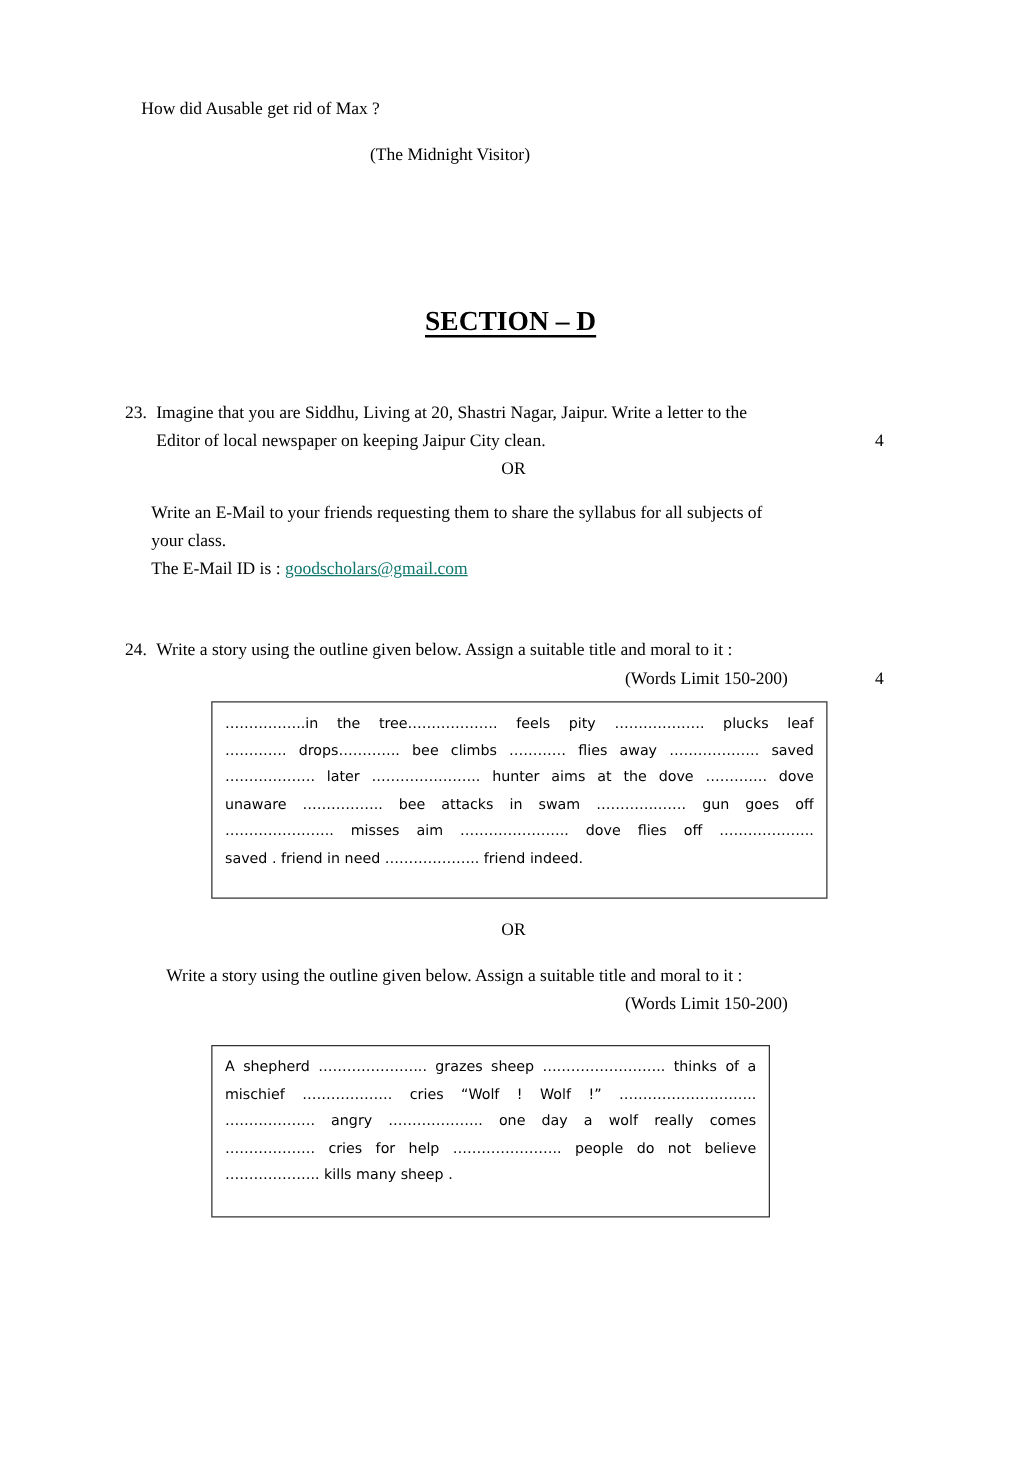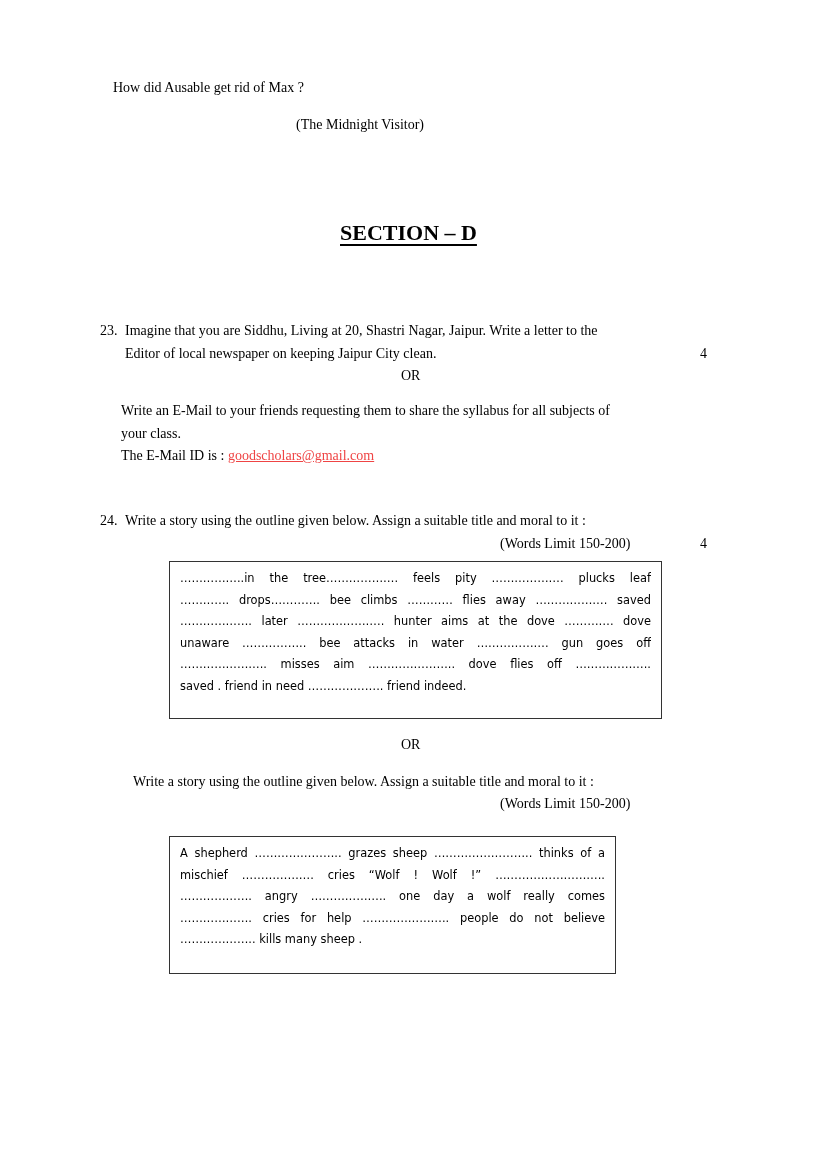--- a/index.html
+++ b/index.html
@@ -4,40 +4,40 @@
   <style>
     html, body { margin: 0; padding: 0; background: #ffffff; }
     body { width: 827px; height: 1169px; position: relative; overflow: hidden; color: #000; }
     .serif { font-family: "Liberation Serif", "DejaVu Serif", serif; font-size: 14px; line-height: 22px; }
     .abs { position: absolute; white-space: nowrap; }
     .title {
       font-family: "Liberation Serif", "DejaVu Serif", serif;
       font-weight: bold; font-size: 22px; text-decoration: underline;
       text-underline-offset: 4px; text-decoration-thickness: 2px;
     }
-    .link { color: #ef4444; text-decoration: underline; }
+    .link { color: #0f766e; text-decoration: underline; }
     .box {
       position: absolute; border: 1.3px solid #333; background: #fff;
       box-sizing: border-box; padding: 6px 10px 4px 10px;
     }
     .box-line {
       font-family: "DejaVu Sans", "Liberation Sans", sans-serif;
       font-size: 11.4px; line-height: 21.5px; height: 21.5px;
       text-align: justify; text-align-last: justify; white-space: nowrap;
       overflow: hidden;
     }
     .box-line.last { text-align-last: left; }
   </style>
 </head>
 <body>
 
 <div class="abs serif" style="left:113px; top:77px;">How did Ausable get rid of Max ?</div>
 <div class="abs serif" style="left:296px; top:114px;">(The Midnight Visitor)</div>
 
-<div class="abs title" style="left:340px; top:220px;">SECTION – D</div>
+<div class="abs title" style="left:340px; top:244px;">SECTION – D</div>
 
 <div>
   <div class="abs serif" style="left:100px; top:320px;">23.</div>
   <div class="abs serif" style="left:125px; top:320px;">Imagine that you are Siddhu, Living at 20, Shastri Nagar, Jaipur. Write a letter to the</div>
   <div class="abs serif" style="left:125px; top:343px;">Editor of local newspaper on keeping Jaipur City clean.</div>
   <div class="abs serif" style="left:700px; top:343px;">4</div>
   <div class="abs serif" style="left:401px; top:365px;">OR</div>
   <div class="abs serif" style="left:121px; top:400px;">Write an E-Mail to your friends requesting them to share the syllabus for all subjects of</div>
   <div class="abs serif" style="left:121px; top:423px;">your class.</div>
   <div class="abs serif" style="left:121px; top:445px;"><span>The E-Mail ID is : </span><span class="link">goodscholars@gmail.com</span></div>
@@ -46,21 +46,21 @@
 <div>
   <div class="abs serif" style="left:100px; top:510px;">24.</div>
   <div class="abs serif" style="left:125px; top:510px;">Write a story using the outline given below. Assign a suitable title and moral to it :</div>
   <div class="abs serif" style="left:500px; top:533px;">(Words Limit 150-200)</div>
   <div class="abs serif" style="left:700px; top:533px;">4</div>
 
   <div class="box" style="left:169px; top:561px; width:493px; height:158px;">
     <div class="box-line">……………..in the tree………………. feels pity ………………. plucks leaf</div>
     <div class="box-line">…………. drops…………. bee climbs ………… flies away ………………. saved</div>
     <div class="box-line">………………. later ………………….. hunter aims at the dove …………. dove</div>
-    <div class="box-line">unaware …………….. bee attacks in water  ………………. gun goes off</div>
+    <div class="box-line">unaware …………….. bee attacks in swam  ………………. gun goes off</div>
     <div class="box-line">………………….. misses aim ………………….. dove flies off ………………..</div>
     <div class="box-line last">saved . friend in need ……………….. friend indeed.</div>
   </div>
 
   <div class="abs serif" style="left:401px; top:734px;">OR</div>
   <div class="abs serif" style="left:133px; top:771px;">Write a story using the outline given below. Assign a suitable title and moral to it :</div>
   <div class="abs serif" style="left:500px; top:793px;">(Words Limit 150-200)</div>
 
   <div class="box" style="left:169px; top:836px; width:447px; height:138px;">
     <div class="box-line">A shepherd ………………….. grazes sheep …………………….. thinks of a</div>

